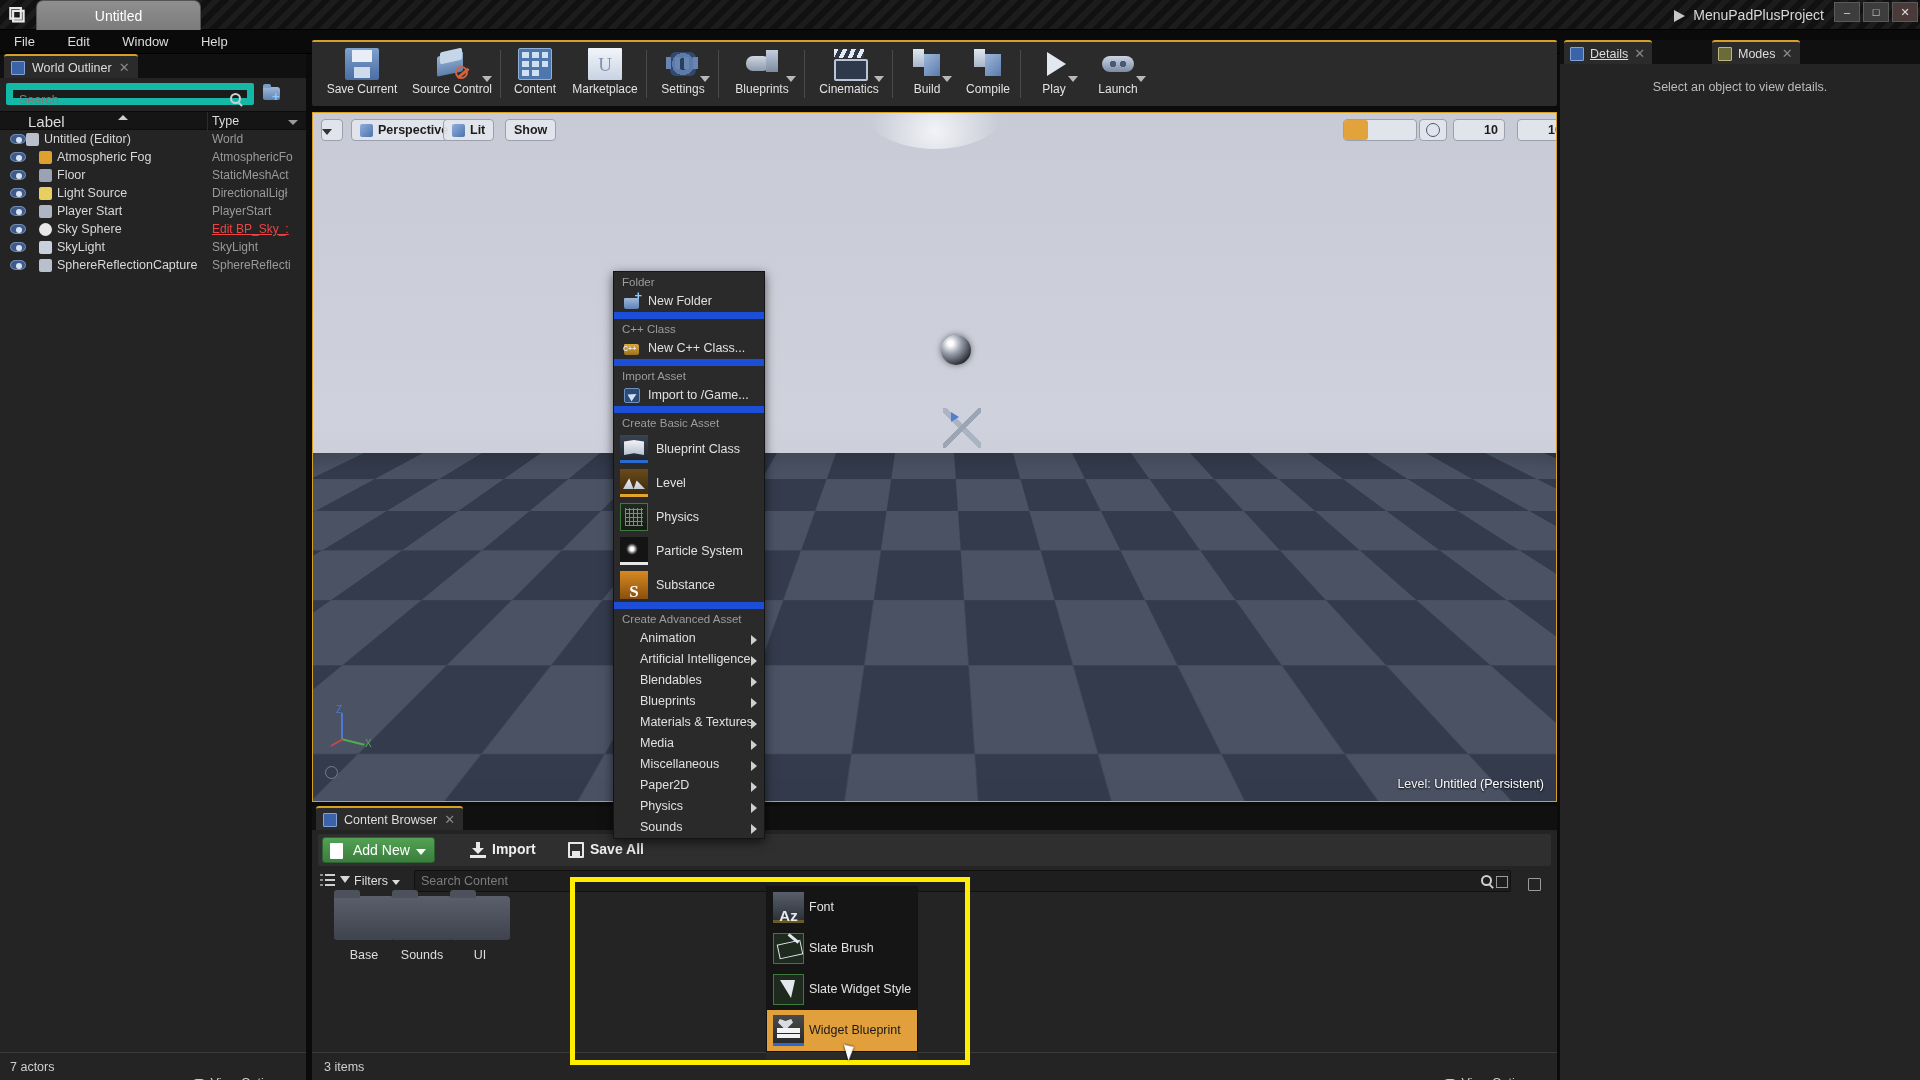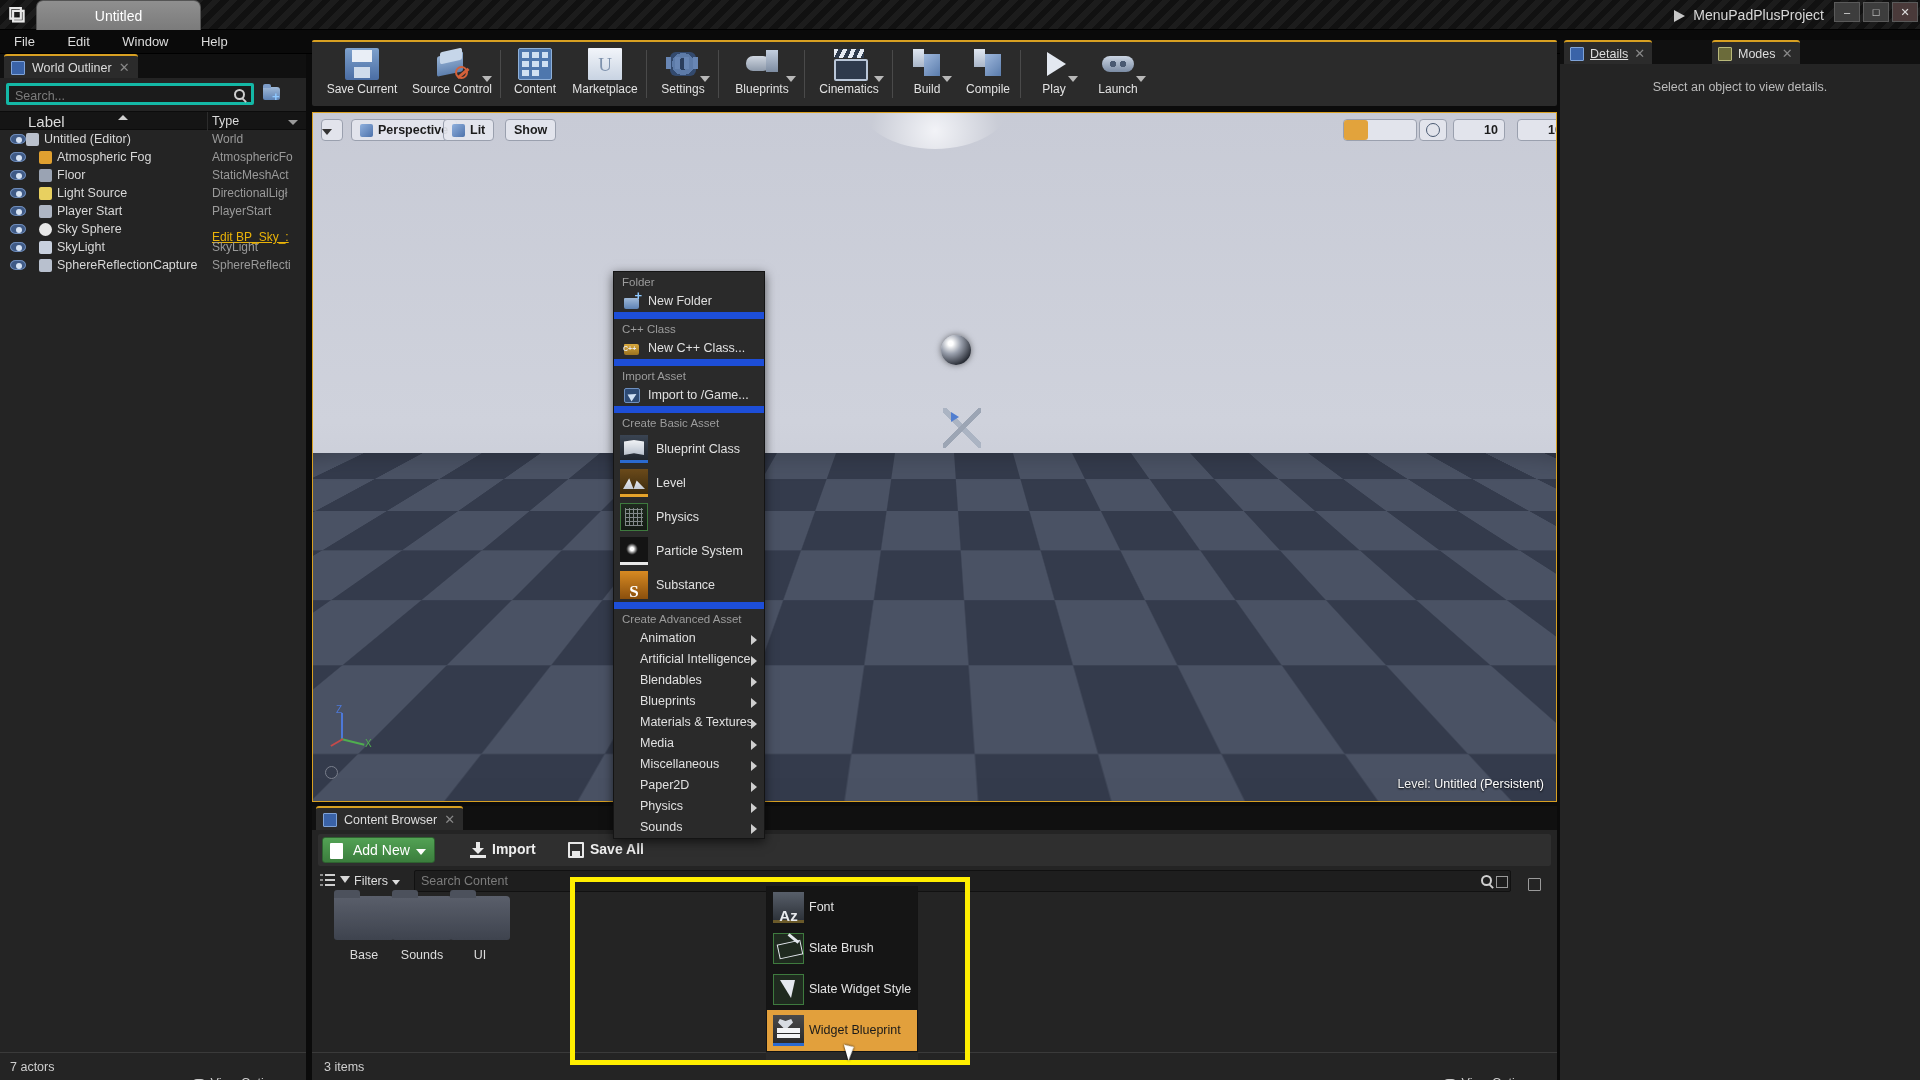--- a/index.html
+++ b/index.html
@@ -70,21 +70,21 @@
   }
   .tab .tabico {
     position: absolute; left: 7px; top: 5px; width: 14px; height: 14px;
     background: #3a63a8; border: 1px solid #7fa3d8; border-radius: 1px;
   }
   .tab .tabx { position: absolute; right: 8px; top: 0; color: #888; font-size: 13px; }
 
   .searchrow { position: relative; height: 22px; margin: 5px 6px 0 6px; }
   .searchbox {
     position: absolute; left: 0; top: 0; width: 248px; height: 22px;
-    background: #1b1b1b; border: 3px solid #14b8a6; border-radius: 2px;
+    background: #1b1b1b; border: 7px solid #14b8a6; border-radius: 2px;
   }
   .searchbox input {
     width: 214px; height: 20px; margin: 0 0 0 6px; background: transparent;
     border: none; outline: none; color: #ccc; font-size: 12.5px;
     font-family: "Liberation Sans", sans-serif;
   }
   .searchbox input::placeholder { color: #7c7c7c; }
   .mag {
     position: absolute; right: 6px; top: 3px; width: 11px; height: 11px;
     border: 2px solid #cfcfcf; border-radius: 50%;
@@ -143,21 +143,21 @@
     border-radius:50%; background:#d8e4f4;
   }
   .orow .lbl {
     position:absolute; top:0; line-height:18px; font-size:12.5px; color:#d8d8d8;
     white-space:nowrap;
   }
   .orow .typ {
     position:absolute; left:212px; top:0; line-height:18px; font-size:12px;
     color:#9a9a9a; white-space:nowrap; overflow:hidden; width:86px;
   }
-  .orow .typ.link { color:#eab308; text-decoration:underline;margin-top:8px; }
+  .orow .typ.link { color:#ef4444; text-decoration:underline; }
   .orow .ico { position:absolute; top:3px; width:13px; height:13px; }
   .expander {
     position:absolute; left:28px; top:6px; width:0;height:0;
     border-top:4px solid transparent; border-bottom:4px solid transparent;
     border-left:6px solid #cfcfcf; transform:rotate(45deg);
   }
 
   .outliner-foot {
     position:absolute; left:0; bottom:0; width:306px; height:28px;
     border-top:1px solid #3a3a3a;

